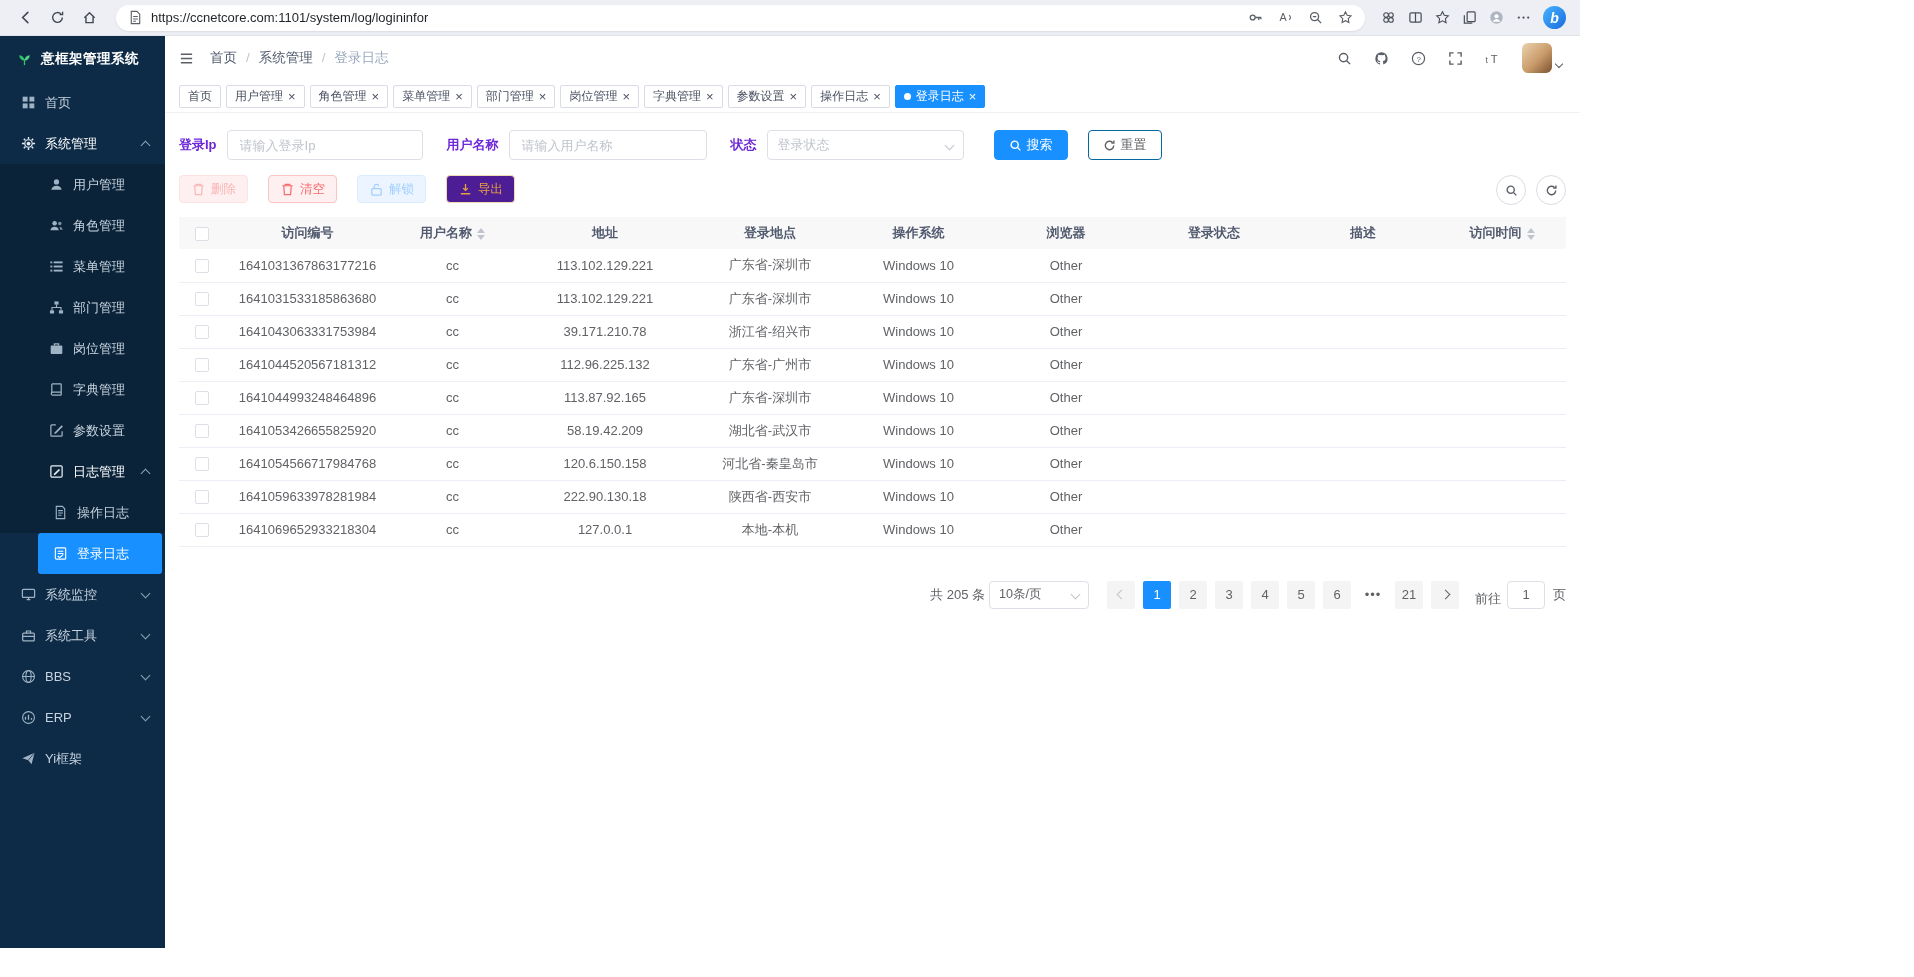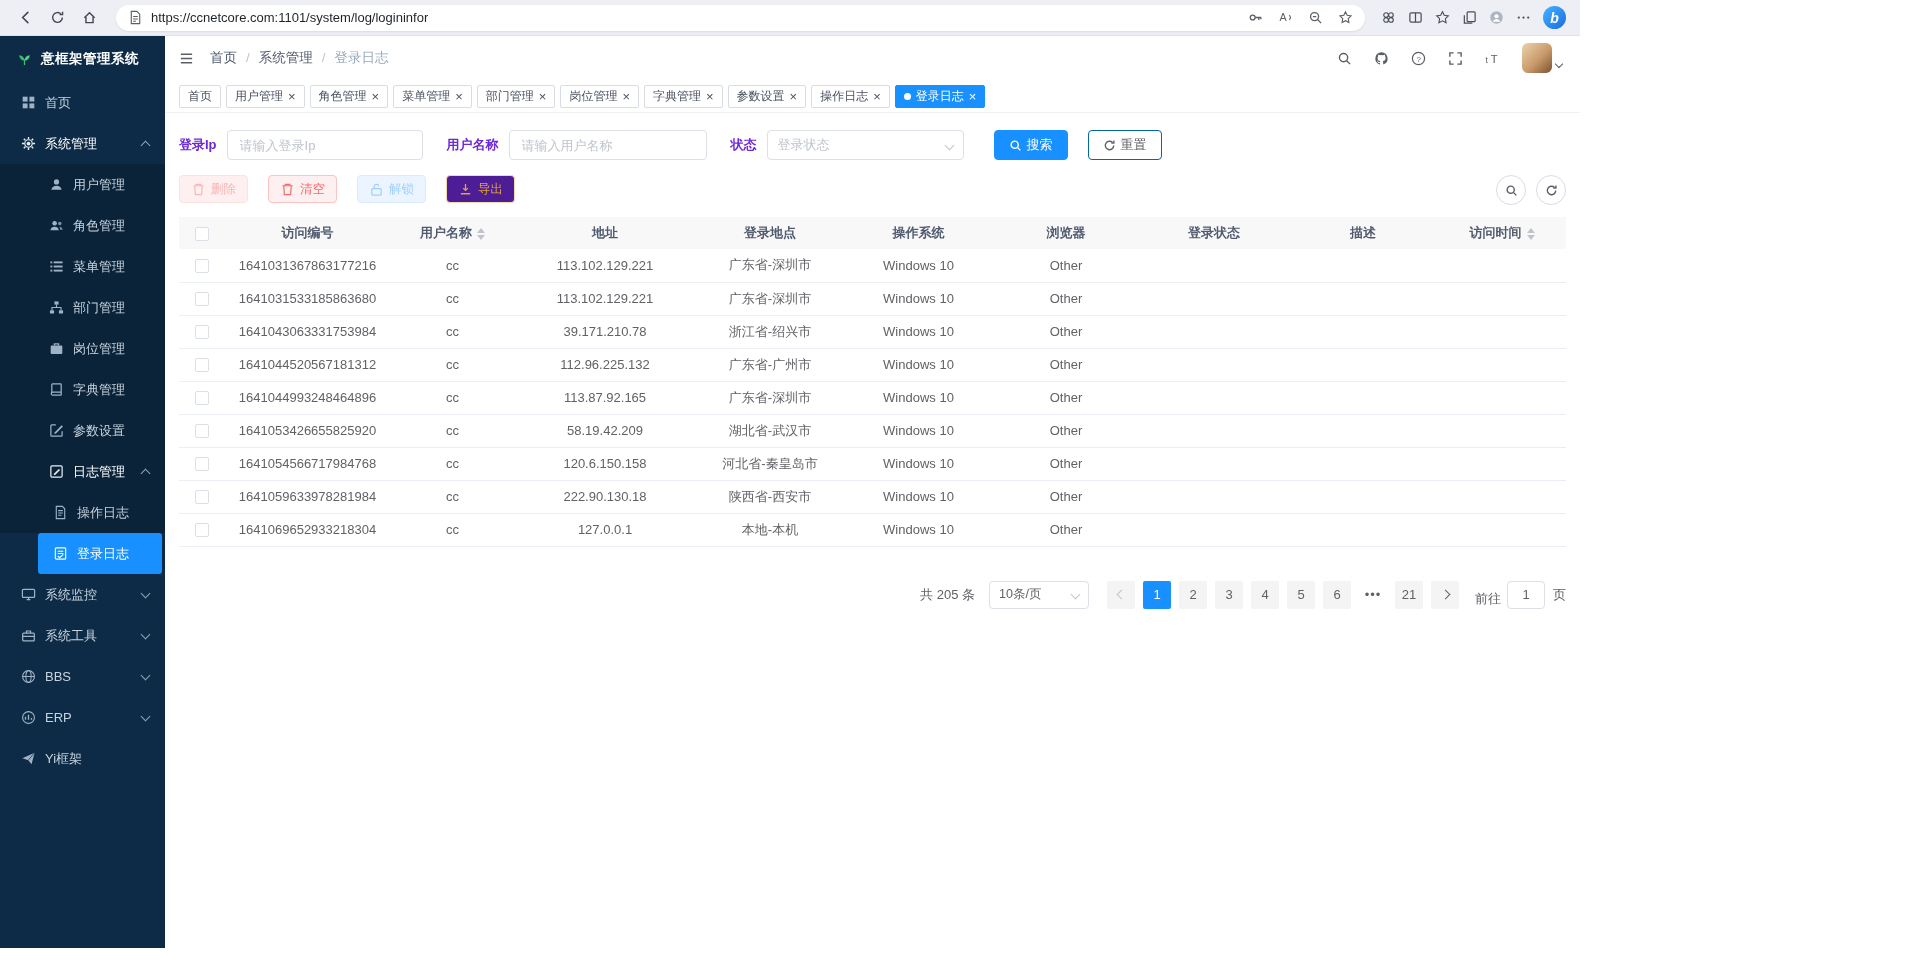--- a/index.html
+++ b/index.html
@@ -102,21 +102,21 @@
   table.grid{width:100%;border-collapse:collapse;table-layout:fixed}
   .grid th{height:32px;background:#f8f8f9;color:#515a6e;font-size:13px;font-weight:700;text-align:center;white-space:nowrap}
   .grid td{height:33px;border-bottom:1px solid #ebeef5;color:#606266;font-size:13px;text-align:center;white-space:nowrap;overflow:hidden}
   .checkbox{display:inline-block;width:14px;height:14px;border:1px solid #dcdfe6;border-radius:2px;background:#fff;vertical-align:middle;cursor:pointer}
   .carets{display:inline-flex;flex-direction:column;margin-left:5px;vertical-align:middle}
   .cu{width:0;height:0;border-left:4px solid transparent;border-right:4px solid transparent;border-bottom:5px solid #c0c4cc;margin-bottom:2px}
   .cd{width:0;height:0;border-left:4px solid transparent;border-right:4px solid transparent;border-top:5px solid #c0c4cc}
 
   
   .pager{display:flex;align-items:center;justify-content:flex-end;padding:34px 14px 0;font-size:13px;color:#606266}
-  .ptotal{margin-right:14px;white-space:nowrap}
+  .ptotal{margin-right:4px;white-space:nowrap}
   .psize{width:100px;height:28px;border:1px solid #dcdfe6;border-radius:4px;display:flex;align-items:center;justify-content:space-between;padding:0 9px;font-size:12.5px;color:#606266;cursor:pointer;background:#fff;margin-right:14px}
   .psize .chev{color:#c0c4cc}
   .pages{display:flex}
   .pbtn{min-width:28px;height:28px;margin:0 4px;background:#f4f4f5;border-radius:2px;display:flex;align-items:center;justify-content:center;font-size:13px;color:#606266;cursor:pointer;padding:0 4px}
   .pbtn.active{background:#1890ff;color:#fff}
   .pbtn.ellipsis{background:transparent;letter-spacing:1px}
   .pbtn.disabled{color:#c0c4cc;cursor:not-allowed}
   .pgoto-label{margin:8px 6px 0 12px;white-space:nowrap}
   .pgoto{width:38px;height:28px;border:1px solid #dcdfe6;border-radius:4px;text-align:center;font-size:13px;color:#606266;outline:none}
   .pgoto-suffix{margin-left:8px;white-space:nowrap}

